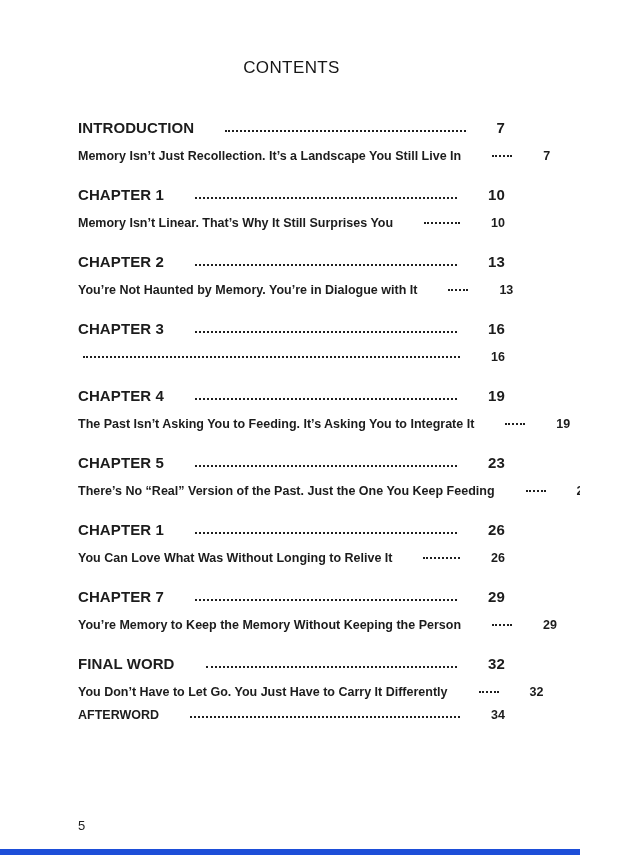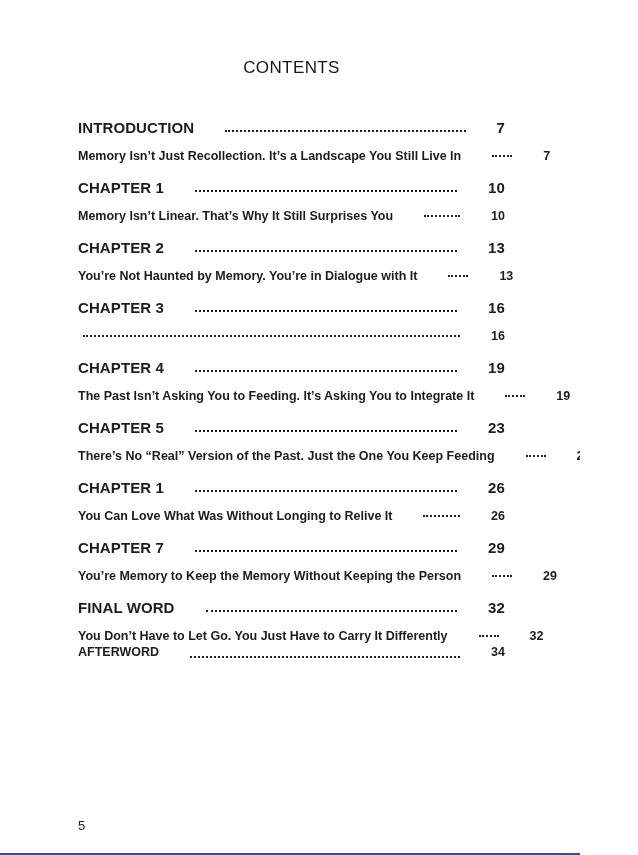--- a/index.html
+++ b/index.html
@@ -9,21 +9,21 @@
   }
   .page {
     position: relative;
     width: 580px;
     height: 855px;
     background: #ffffff;
     font-family: "Liberation Sans", sans-serif;
     color: #1c1c1c;
     overflow: hidden;
     box-sizing: border-box;
-    border-bottom: 2px solid #1d4ed8;
+    border-bottom: 6px solid #1d4ed8;
   }
   .content {
     position: absolute;
     left: 78px;
     right: 75px;
     top: 0;
   }
   .doc-title {
     padding-top: 58px;
     text-align: center;
@@ -39,38 +39,37 @@
   .row {
     display: flex;
     align-items: baseline;
     gap: 26px;
   }
   .row.heading {
     font-size: 15px;
     line-height: 14px;
     font-weight: 700;
     letter-spacing: 0.1px;
-    margin-top: 18px;
+    margin-top: 25px;
   }
   .row.heading:first-child {
     margin-top: 0;
   }
   .row.sub {
     font-size: 12.5px;
     line-height: 13px;
     font-weight: 700;
     margin-top: 15px;
     align-items: center;
   }
   .row.minor {
     font-size: 12.5px;
     line-height: 13px;
     font-weight: 700;
-    margin-top: 3px;
-    align-items: flex-end;
+    margin-top: 10px;
   }
   .label {
     white-space: nowrap;
   }
   .leader {
     flex: 1;
     height: 0;
     border-bottom: 2px dotted #1f1f1f;
     margin: 0 5px 0 5px;
     position: relative;

